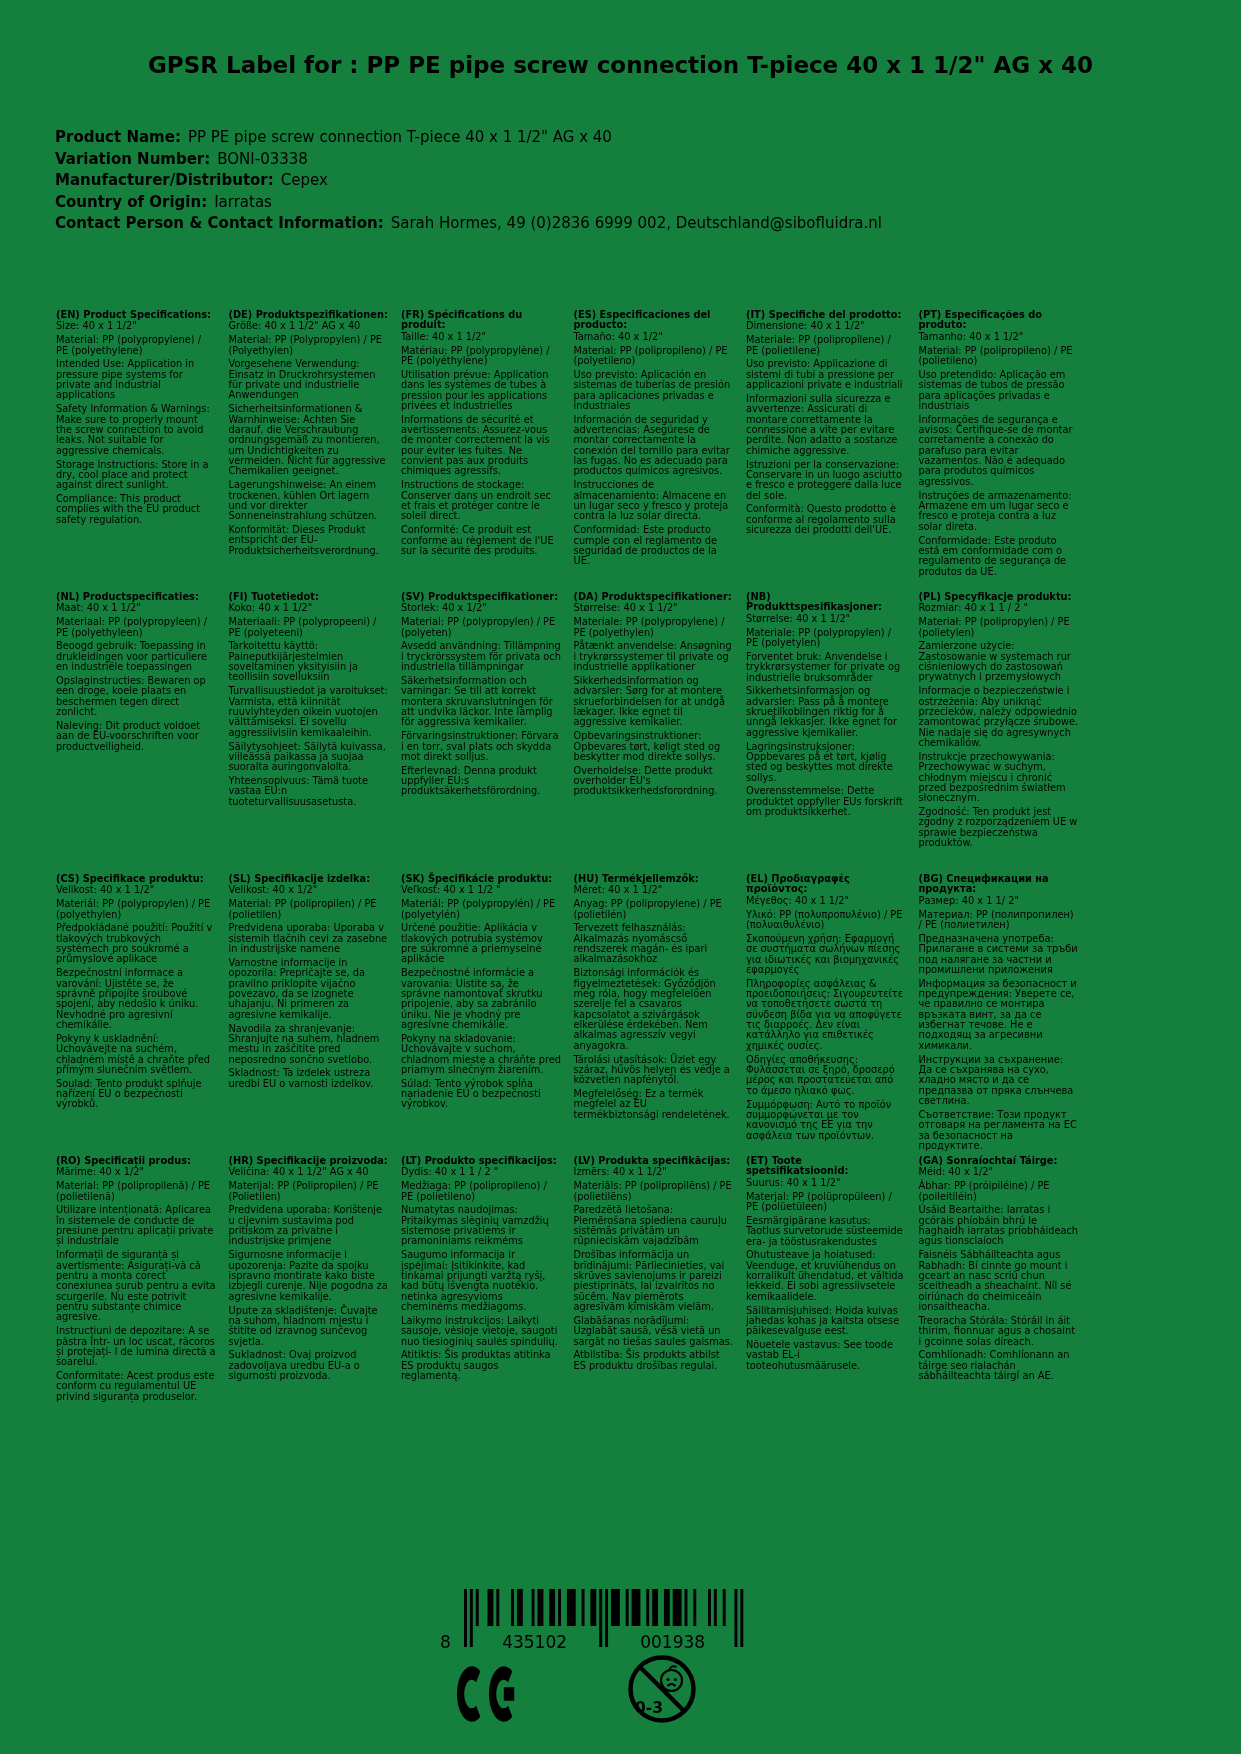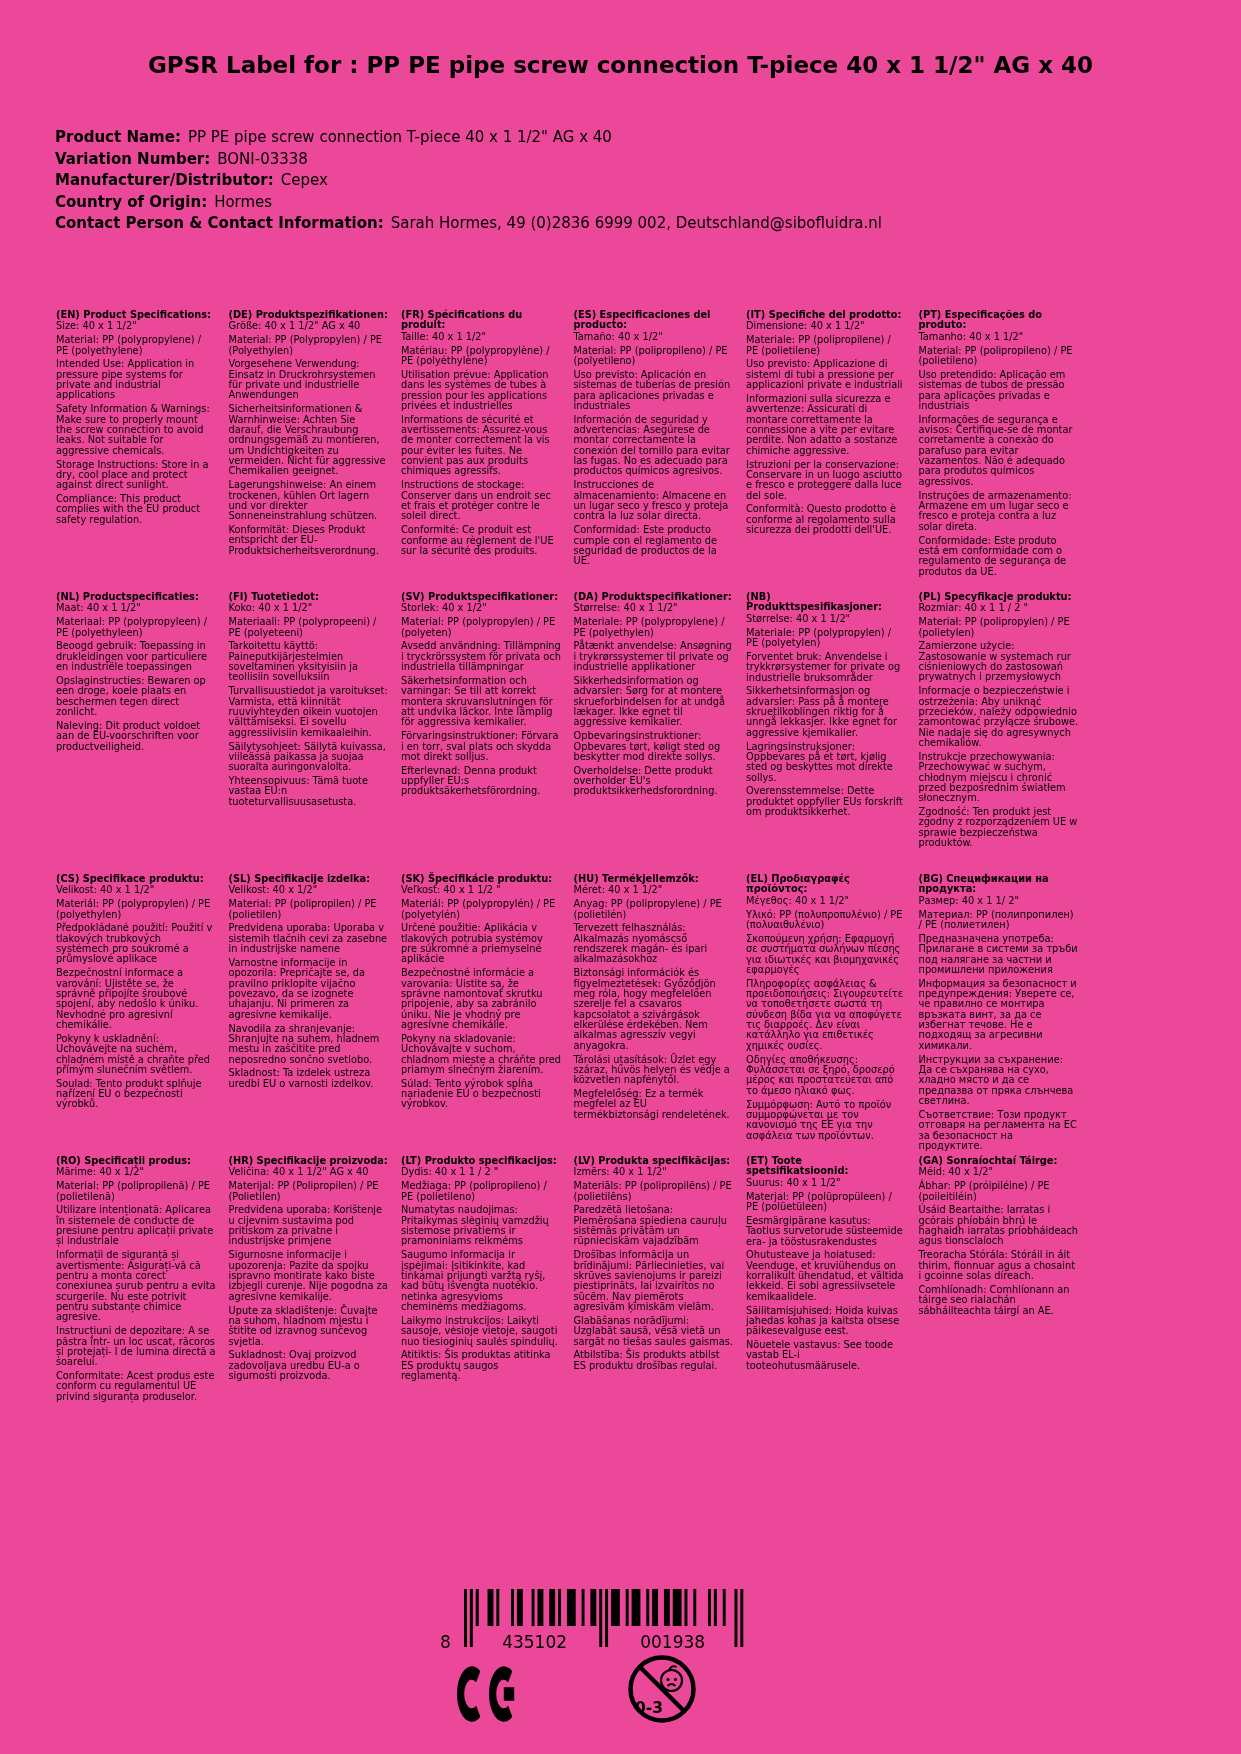--- a/index.html
+++ b/index.html
@@ -1,17 +1,17 @@
 <!DOCTYPE html>
 <html><head>
 <meta charset="utf-8">
 <style>
   html,body { margin:0; padding:0; background:#ffffff; }
   .page {
-    position:relative; width:1241px; height:1754px; background:#ec4899;
+    position:relative; width:1241px; height:1754px; background:#15803d;
     font-family:"DejaVu Sans", sans-serif; color:#000; overflow:hidden;
   }
   .doc-title {
     position:absolute; top:50px; left:50%; transform:translateX(-50%);
     width:960px; text-align:center;
     font-size:23px; font-weight:bold; line-height:31px; margin:0;
   }
   .product-info { position:absolute; left:55px; top:127px; }
   .info-row { font-size:15px; line-height:21.5px; white-space:nowrap; }
   .info-label { font-weight:bold; }
@@ -54,21 +54,21 @@
 
   <div class="info-row">
     <span class="info-label">Variation Number:</span><span class="info-value">BONI-03338</span>
   </div>
 
   <div class="info-row">
     <span class="info-label">Manufacturer/Distributor:</span><span class="info-value">Cepex</span>
   </div>
 
   <div class="info-row">
-    <span class="info-label">Country of Origin:</span><span class="info-value">Hormes</span>
+    <span class="info-label">Country of Origin:</span><span class="info-value">Iarratas</span>
   </div>
 
   <div class="info-row">
     <span class="info-label">Contact Person &amp; Contact Information:</span><span class="info-value">Sarah Hormes, 49 (0)2836 6999 002, Deutschland@sibofluidra.nl</span>
   </div>
 </div>
 
   <div class="spec-grid">
   <div class="spec-block">
     <p class="spec-header">(EN) Product Specifications:</p>
@@ -344,20 +344,21 @@
           <p class="spec-para">Nõuetele vastavus: See toode vastab EL-i tooteohutusmäärusele.</p>
         </div>
   </div>
 
   <div class="spec-block">
     <p class="spec-header">(GA) Sonraíochtaí Táirge:</p>
     <div>
           <p class="spec-para">Méid: 40 x 1/2"</p>
           <p class="spec-para">Ábhar: PP (próipiléine) / PE (poileitiléin)</p>
           <p class="spec-para">Úsáid Beartaithe: Iarratas i gcórais phíobáin bhrú le haghaidh iarratas príobháideach agus tionsclaíoch</p>
+          <p class="spec-para">Faisnéis Sábháilteachta agus Rabhadh: Bí cinnte go mount i gceart an nasc scriú chun sceitheadh a sheachaint. Níl sé oiriúnach do cheimiceáin ionsaitheacha.</p>
           <p class="spec-para">Treoracha Stórála: Stóráil in áit thirim, fionnuar agus a chosaint i gcoinne solas díreach.</p>
           <p class="spec-para">Comhlíonadh: Comhlíonann an táirge seo rialachán sábháilteachta táirgí an AE.</p>
         </div>
   </div>
 </div>
 
   <div class="barcode-wrap">
     <svg width="310" height="62" viewBox="0 0 310 62" xmlns="http://www.w3.org/2000/svg">
       <g>
           <rect x="27.00" y="0" width="2.94" height="58"></rect>

